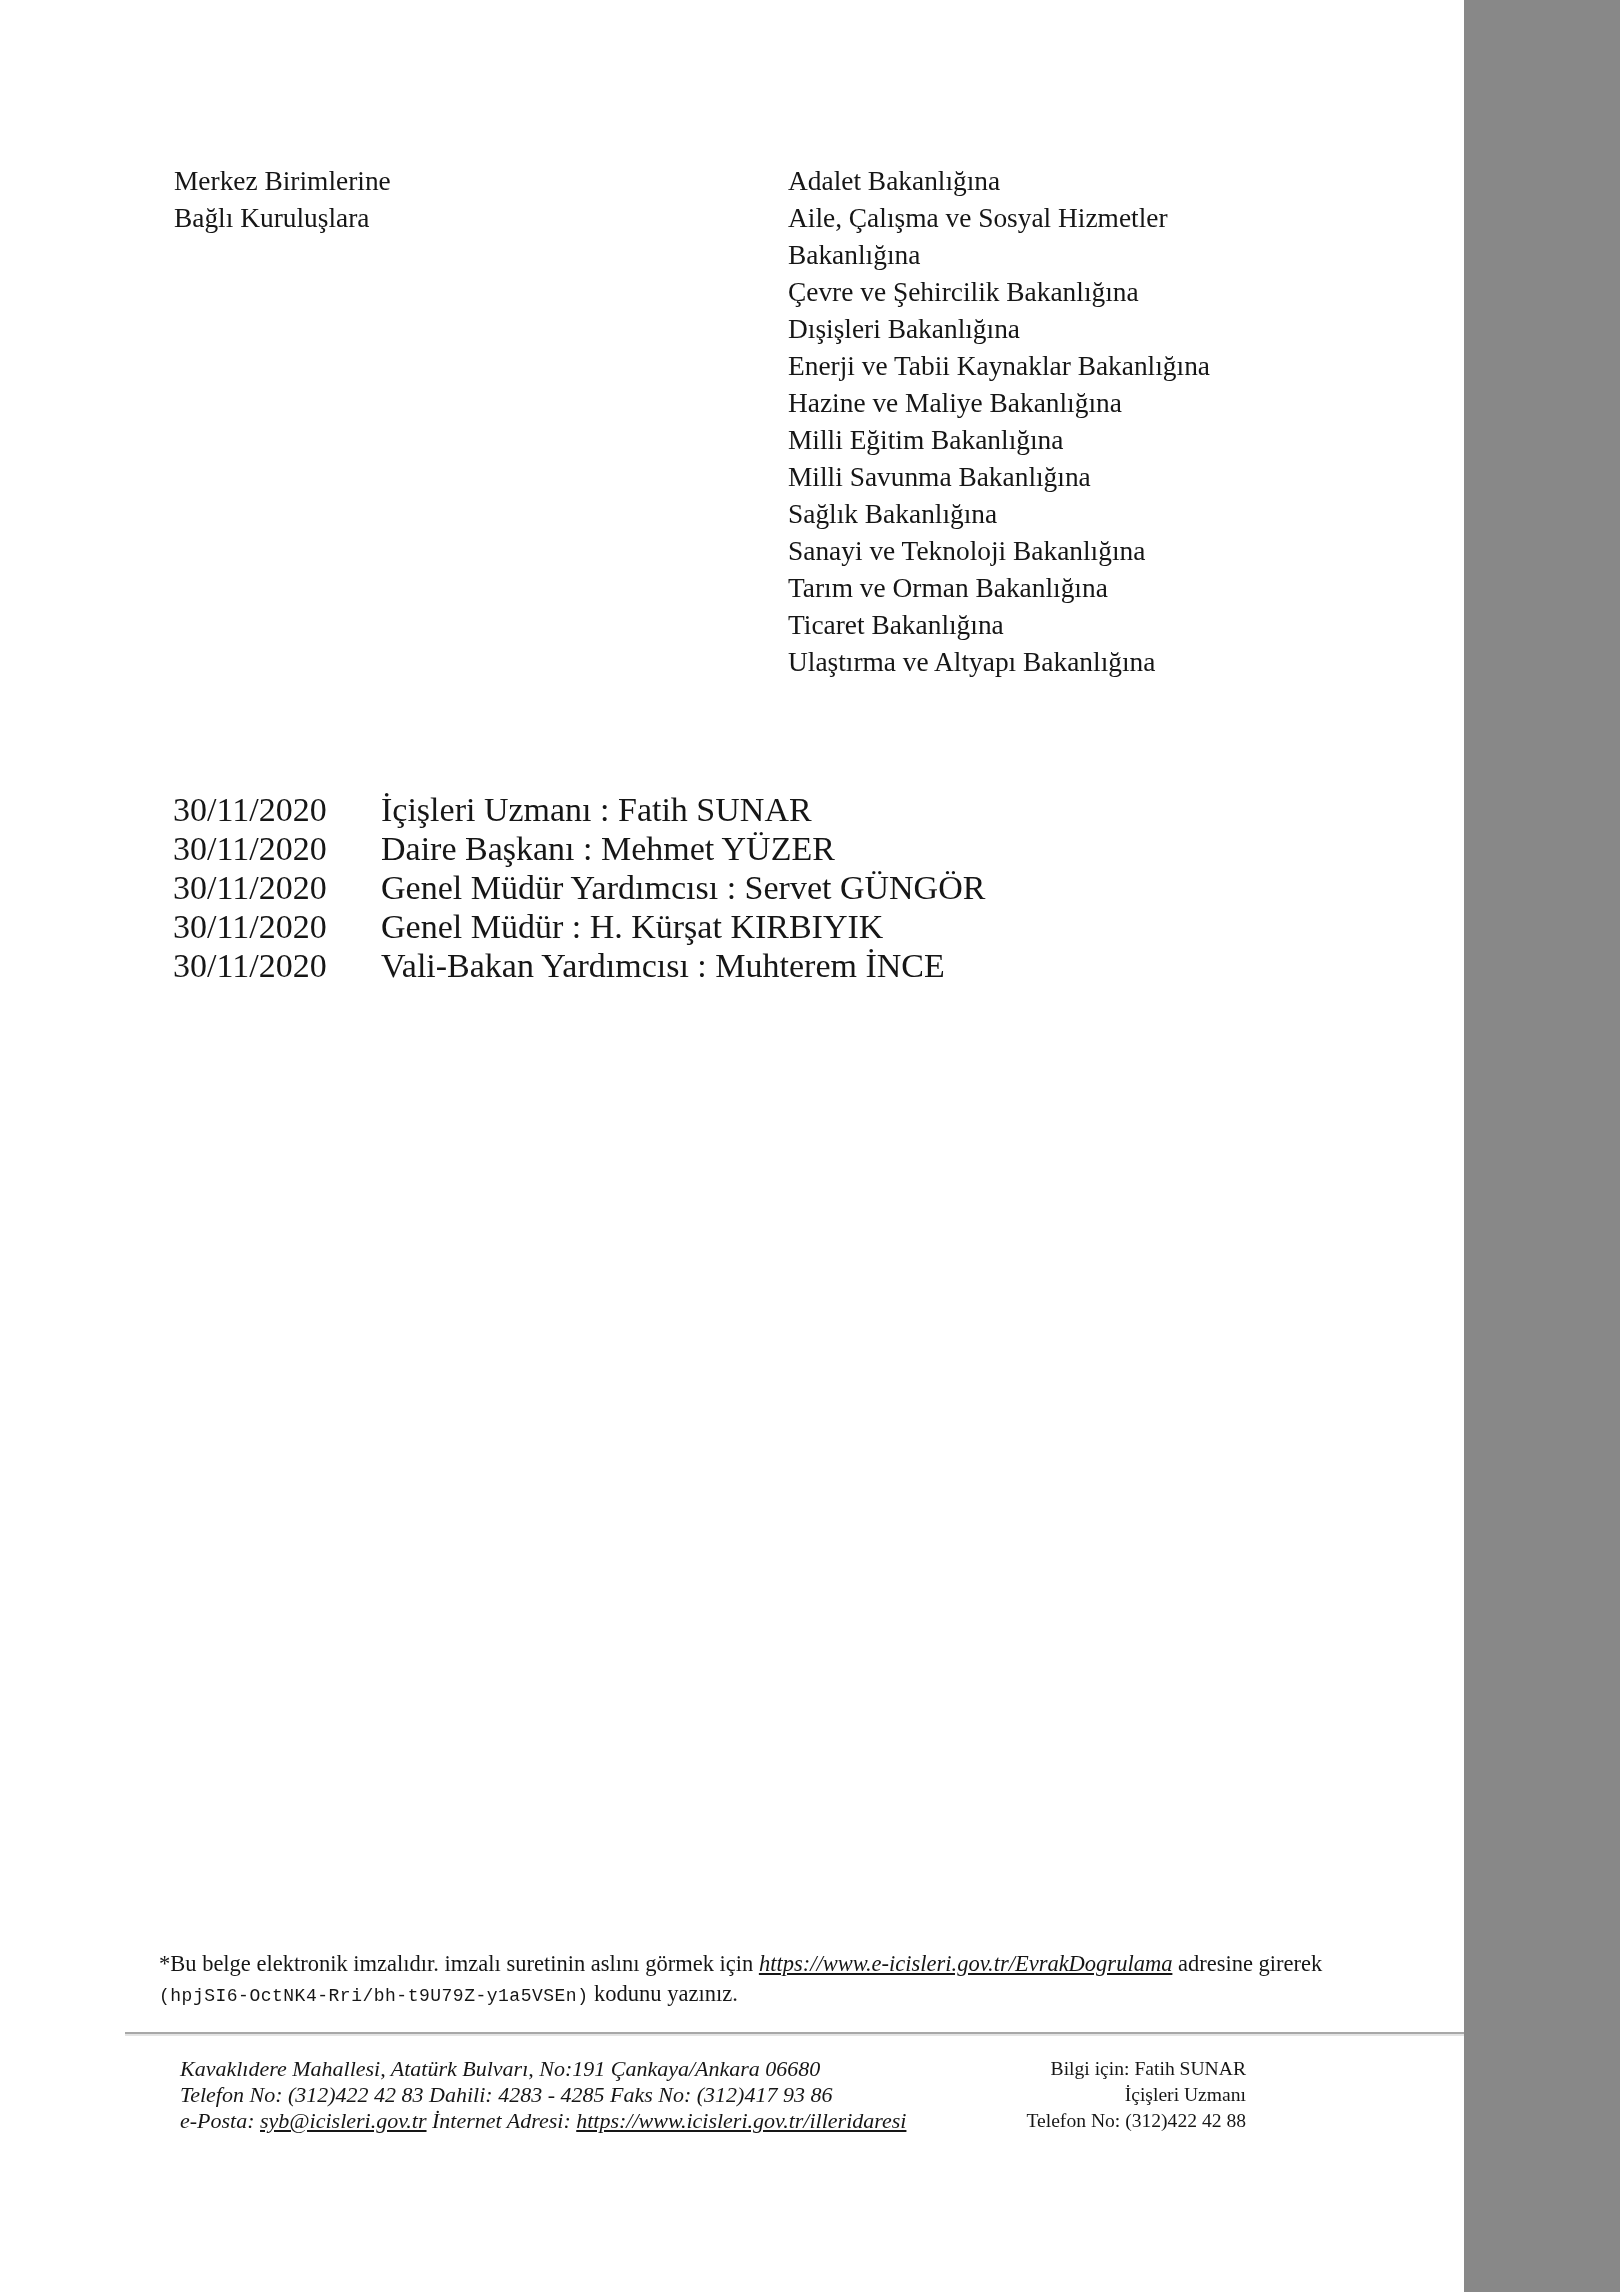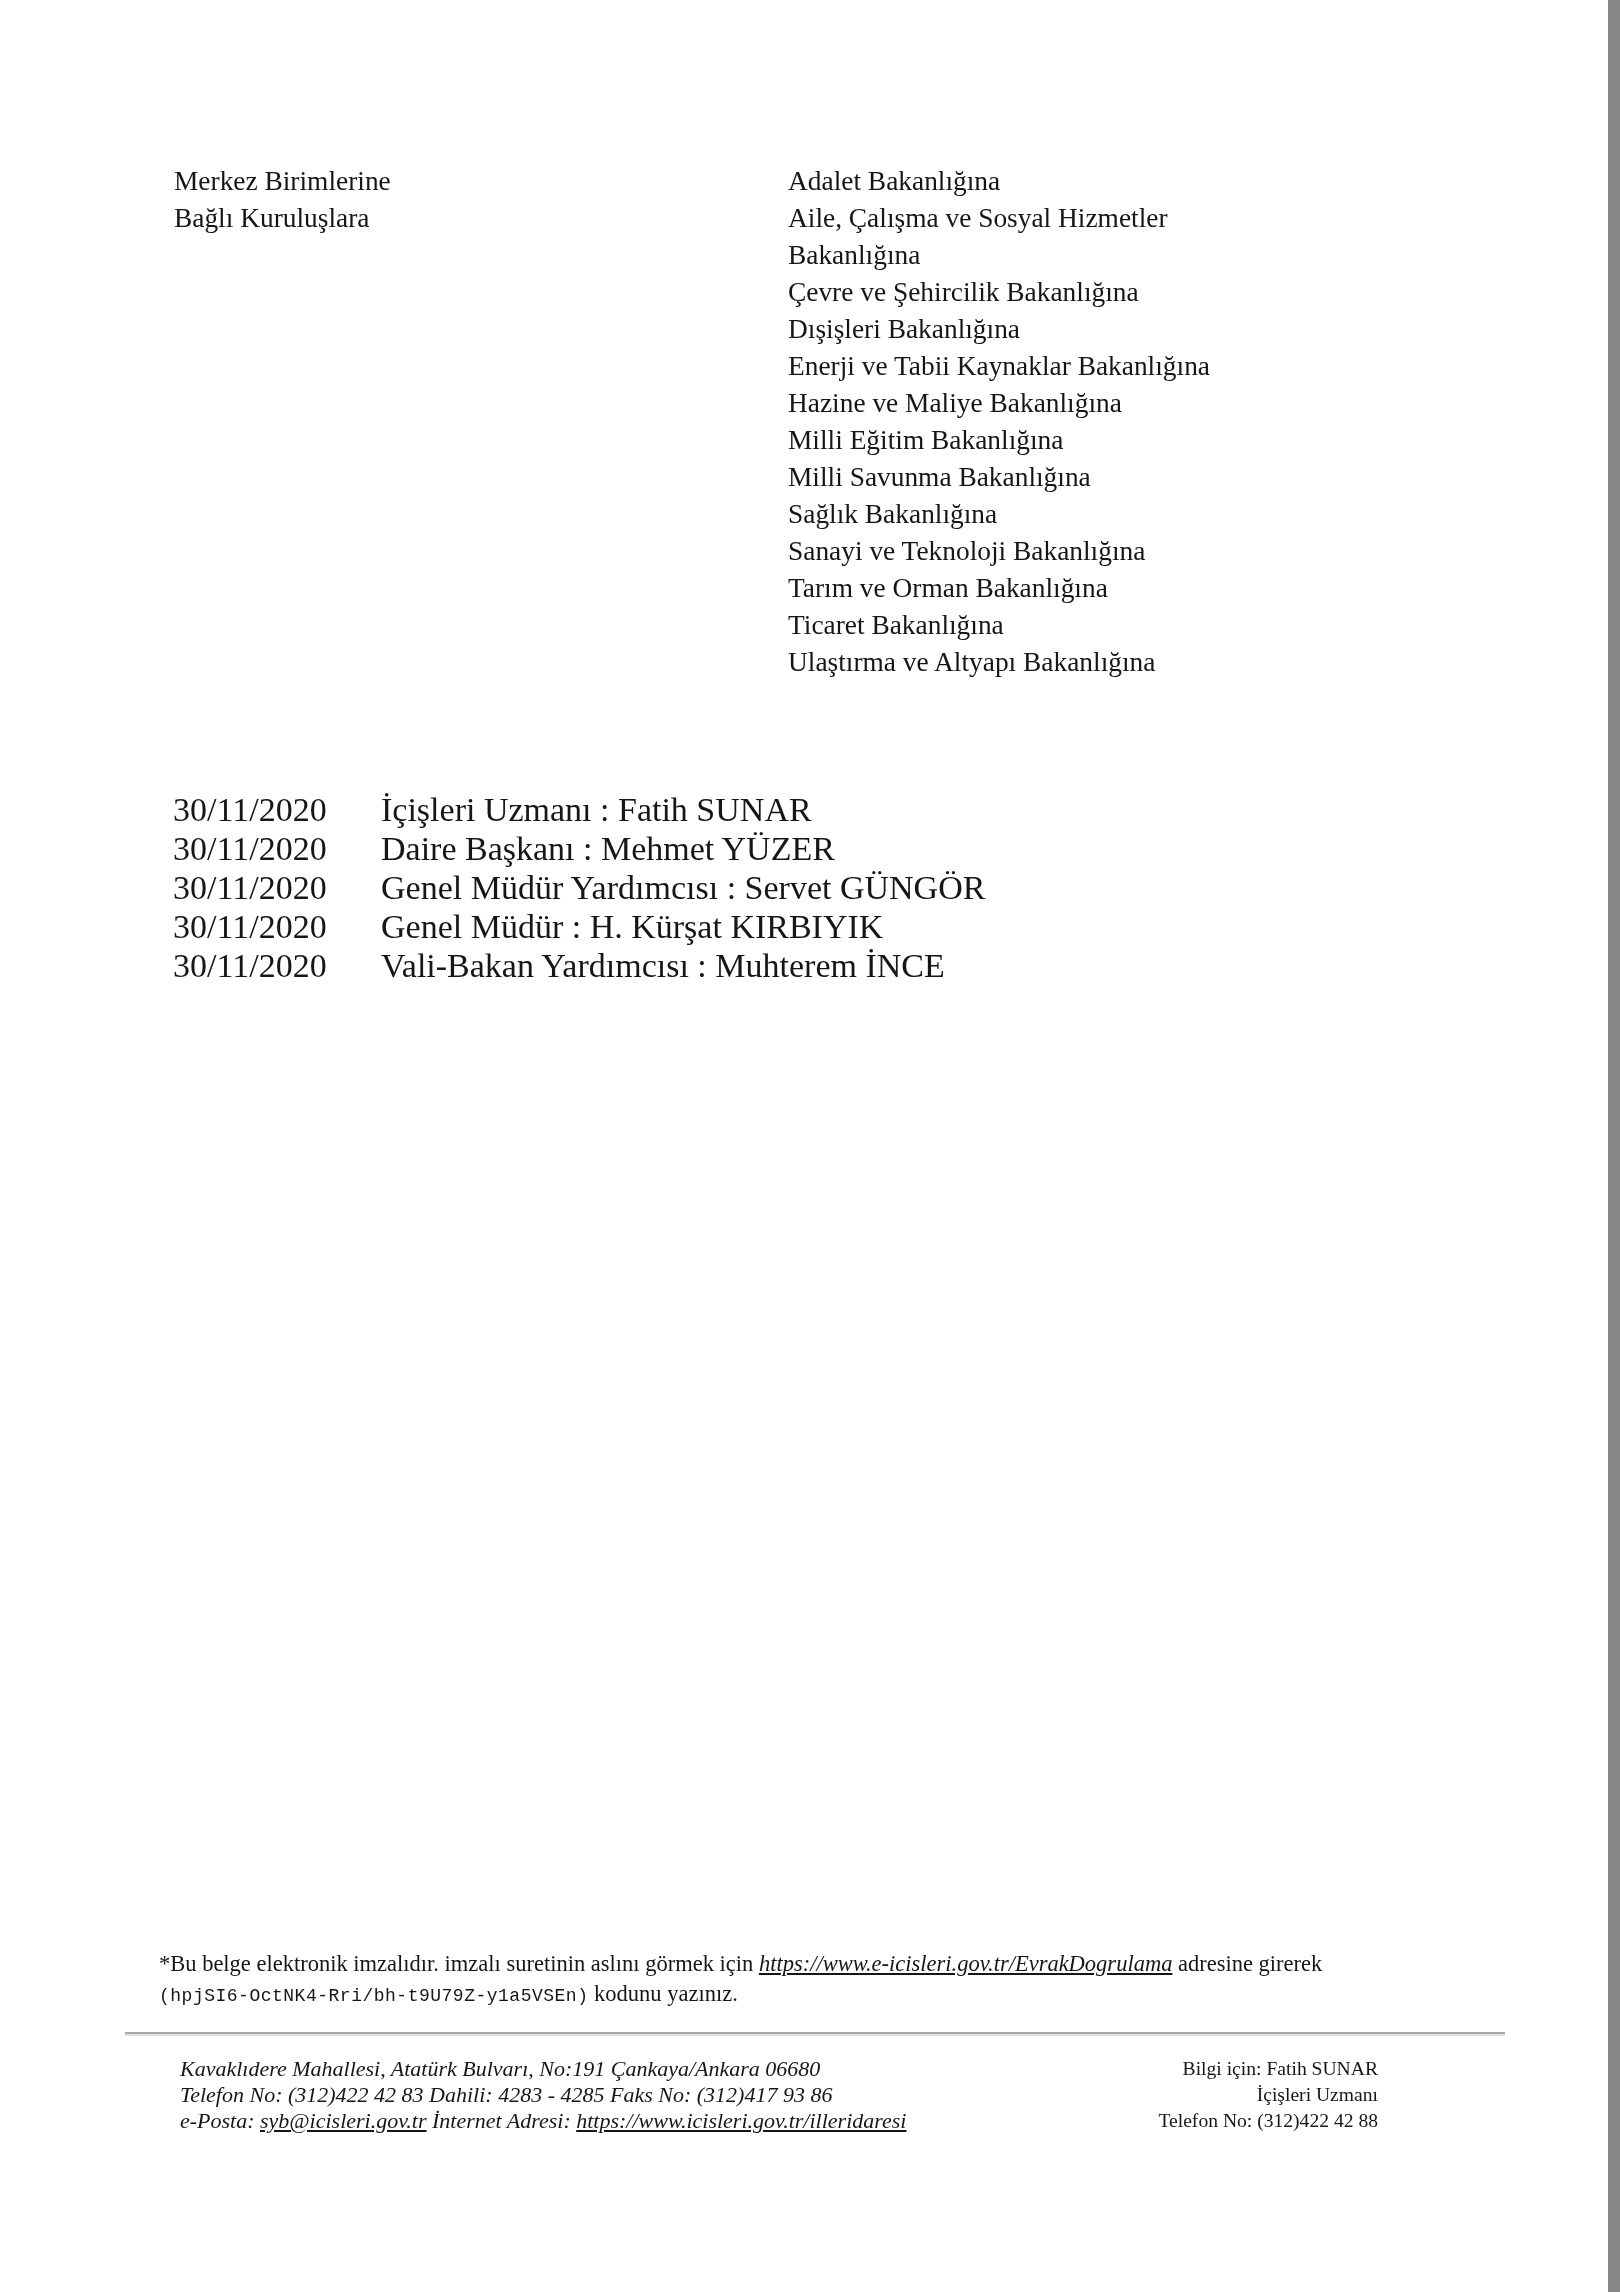--- a/index.html
+++ b/index.html
@@ -1,18 +1,18 @@
 <!DOCTYPE html>
 <html><head>
 <meta charset="utf-8">
 <style>
   html, body { margin: 0; padding: 0; background: #888; }
   .page {
     position: relative;
-    width: 1608px;
+    width: 1464px;
     height: 2293px;
     background: #ffffff;
     font-family: "Liberation Serif", "DejaVu Serif", serif;
     color: #161616;
     overflow: hidden;
   }
   
   .recipients-left {
     position: absolute;
     left: 174px;
@@ -74,21 +74,21 @@
     position: absolute;
     left: 180px;
     top: 2056px;
     font-size: 22px;
     line-height: 26px;
     white-space: nowrap;
     font-style: italic;
   }
   .footer-right {
     position: absolute;
-    right: 230px;
+    right: 218px;
     top: 2056px;
     font-size: 19.6px;
     line-height: 26px;
     text-align: right;
     white-space: nowrap;
   }
   .u-link { text-decoration: underline; color: #161616; }
 </style>
 </head>
 <body>

